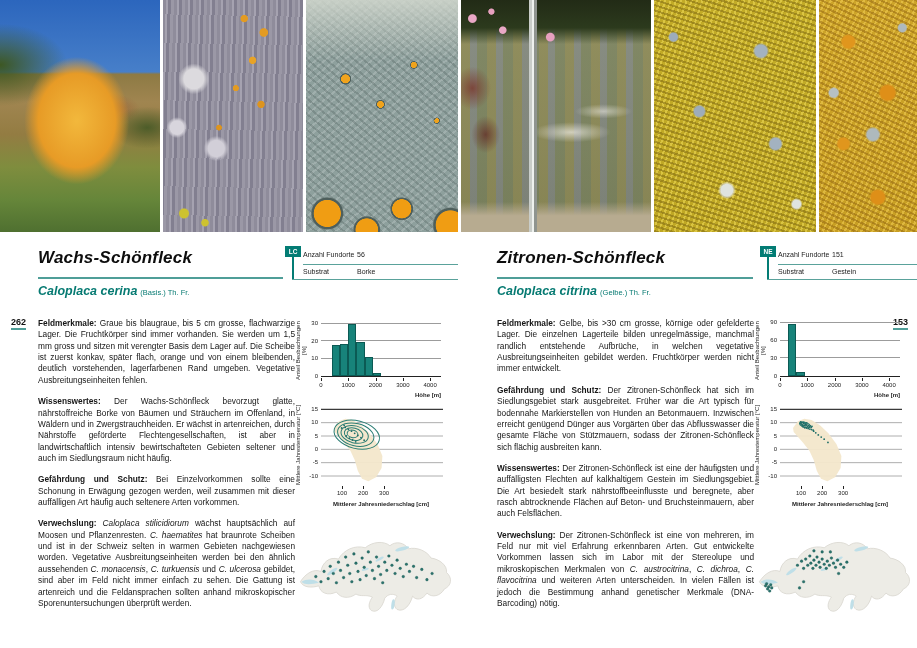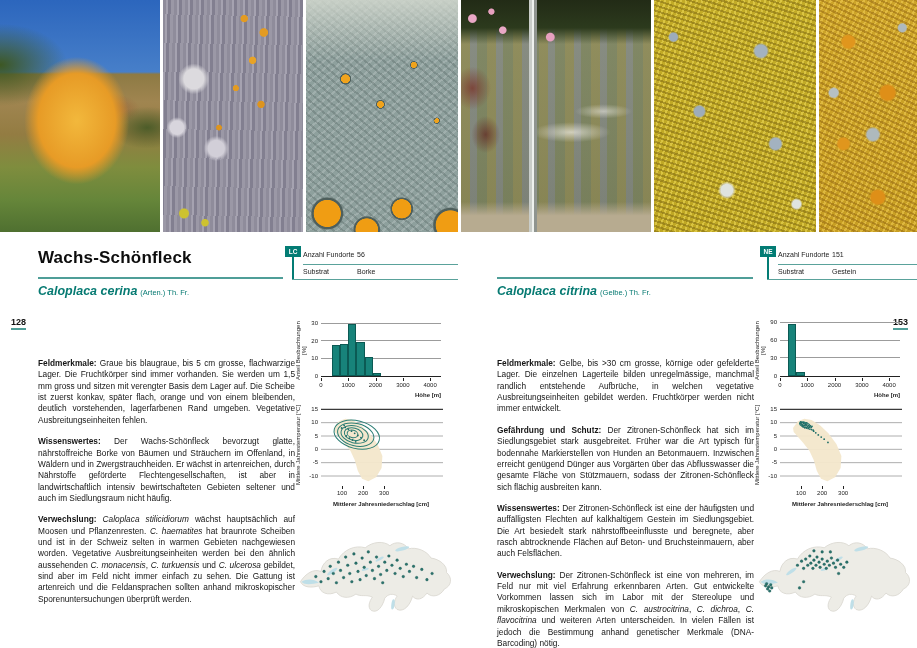--- a/index.html
+++ b/index.html
@@ -70,40 +70,40 @@
     radial-gradient(circle 13px at 60% 85%, #de8f18 0 50%, transparent 66%),
     radial-gradient(circle 12px at 55% 58%, #aeb9bd 0 48%, transparent 66%),
     radial-gradient(circle 9px at 15% 40%, #b6c0c4 0 48%, transparent 66%),
     radial-gradient(circle 8px at 85% 12%, #aeb9bd 0 48%, transparent 66%),
     repeating-linear-gradient(25deg, rgba(140,95,15,.45) 0 2px, transparent 2px 5px),
     repeating-linear-gradient(115deg, rgba(245,210,90,.5) 0 2px, transparent 2px 5px),
     linear-gradient(#cda429,#c79e23);}
   
   .page{position:absolute;top:0;width:458px;height:648px;}
   .page-left{left:0;} .page-right{left:459px;}
-  .title{position:absolute;left:38px;top:248px;font-size:17px;font-weight:bold;color:#0d0d0d;letter-spacing:.2px;}
+  .title{position:absolute;left:38px;top:248px;font-size:17px;font-weight:bold;color:#0d0d0d;letter-spacing:.2px;font-style:italic;}
   .title-rule{position:absolute;left:38px;top:277px;height:1.5px;background:#4f9e98;}
   .page-left .title-rule{width:245px;} .page-right .title-rule{width:256px;}
   .species{position:absolute;left:38px;top:284px;color:#067a72;font-size:12.5px;font-style:italic;font-weight:bold;}
   .authority{font-size:7.5px;font-style:normal;font-weight:normal;margin-left:3px;}
   .infobox{position:absolute;top:246px;height:36px;}
   .page-left .infobox{left:285px;width:173px;}
   .page-right .infobox{left:301px;width:157px;}
   .badge{position:absolute;left:0;top:0;width:16px;height:11px;background:#037c74;color:#fff;
          font-size:6.5px;font-weight:bold;text-align:center;line-height:11px;}
   .vline{position:absolute;left:7px;top:10px;width:1.5px;height:24px;background:#037c74;}
   .irow{position:absolute;left:18px;right:0;font-size:7px;color:#1c1c1c;}
   .r1{top:5px}.r2{top:22px}
   .ivalue{position:absolute;left:54px;font-weight:bold;font-weight:normal;}
   .irule{position:absolute;height:1px;background:#5aa29b;}
   .ru1{left:18px;right:0;top:18px;}
   .ru2{left:7px;right:0;top:33px;height:1.4px;}
   .pagenum{position:absolute;top:317px;font-size:9px;font-weight:bold;border-bottom:2px solid #4f9e98;padding-bottom:1px;}
   .page-left .pagenum{left:11px;} .page-right .pagenum{left:434px;}
-  .bodytext{position:absolute;left:38px;top:318px;width:257px;margin-top:40px;}
+  .bodytext{position:absolute;left:38px;top:318px;width:257px;}
   .bodytext p{margin:0 0 10px;font-size:8.3px;line-height:1.37;text-align:justify;color:#161616;}
   .bodytext b{font-weight:bold;}
   
   .chart{position:absolute;left:293px;width:165px;}
   .elev{top:316px;height:88px;}
   .climate{top:402px;height:116px;}
   .mapbox{top:520px;height:110px;}
   .vlab{position:absolute;left:2px;top:2px;height:66px;width:9px;writing-mode:vertical-rl;
         transform:rotate(180deg);font-size:6px;color:#222;text-align:center;}
   .plot{position:absolute;left:28px;top:4px;width:120px;height:56px;border-bottom:1.2px solid #222;}
@@ -122,33 +122,34 @@
   <div class="photo ph1"></div>
   <div class="photo ph2"></div>
   <div class="photo ph3"></div>
   <div class="photo ph4"></div>
   <div class="photo ph5"></div>
   <div class="photo ph6"></div>
 
   <div class="page page-left">
       <div class="title">Wachs-Schönfleck</div>
       <div class="title-rule"></div>
-      <div class="species">Caloplaca cerina<span class="authority">(Arten.) Th. Fr.</span></div>
+      <div class="species">Caloplaca cerina<span class="authority">(Basis.) Th. Fr.</span></div>
       <div class="infobox">
         <div class="badge">LC</div>
         <div class="vline"></div>
         <div class="irow r1"><span>Anzahl Fundorte</span><span class="ivalue">56</span></div>
         <div class="irule ru1"></div>
         <div class="irow r2"><span>Substrat</span><span class="ivalue">Borke</span></div>
         <div class="irule ru2"></div>
       </div>
-      <div class="pagenum">128</div>
+      <div class="pagenum">262</div>
       <div class="bodytext">
         <p><b>Feldmerkmale:</b> Graue bis blaugraue, bis 5 cm grosse, flachwarzige Lager. Die Fruchtkörper sind immer vorhanden. Sie werden um 1,5 mm gross und sitzen mit verengter Basis dem Lager auf. Die Scheibe ist zuerst konkav, später flach, orange und von einem bleibenden, deutlich vorstehenden, lagerfarbenen Rand umgeben. Vegetative Ausbreitungseinheiten fehlen.</p>
         <p><b>Wissenswertes:</b> Der Wachs-Schönfleck bevorzugt glatte, nährstoffreiche Borke von Bäumen und Sträuchern im Offenland, in Wäldern und in Zwergstrauchheiden. Er wächst in artenreichen, durch Nährstoffe geförderte Flechtengesellschaften, ist aber in landwirtschaftlich intensiv bewirtschafteten Gebieten seltener und auch im Siedlungsraum nicht häufig.</p>
+        <p><b>Gefährdung und Schutz:</b> Bei Einzelvorkommen sollte eine Schonung in Erwägung gezogen werden, weil zusammen mit dieser auffälligen Art häufig auch seltenere Arten vorkommen.</p>
         <p><b>Verwechslung:</b> <i>Caloplaca stilicidiorum</i> wächst hauptsächlich auf Moosen und Pflanzenresten. <i>C. haematites</i> hat braunrote Scheiben und ist in der Schweiz selten in warmen Gebieten nachgewiesen worden. Vegetative Ausbreitungseinheiten werden bei den ähnlich aussehenden <i>C. monacensis</i>, <i>C. turkuensis</i> und <i>C. ulcerosa</i> gebildet, sind aber im Feld nicht immer einfach zu sehen. Die Gattung ist artenreich und die Feldansprachen sollten anhand mikroskopischer Sporenuntersuchungen überprüft werden.</p>
       </div>
       <div class="chart elev">
         <div class="vlab">Anteil Beobachtungen [%]</div>
         <div class="plot">
           <div class="grid" style="bottom: 17.5px;"></div>
           <div class="grid" style="bottom: 35px;"></div>
           <div class="grid" style="bottom: 52.5px;"></div>
           <div class="bar" style="left: 10.9091px; width: 8.18182px; height: 31.5px;"></div>
           <div class="bar" style="left: 19.0909px; width: 8.18182px; height: 32.375px;"></div>
@@ -266,20 +267,21 @@
           <circle cx="113" cy="50" r="1.3" fill="#2b746d" stroke="#0f4f4a" stroke-width="0.3"></circle>
           <circle cx="117" cy="45" r="1.3" fill="#2b746d" stroke="#0f4f4a" stroke-width="0.3"></circle>
           <circle cx="120" cy="56" r="1.3" fill="#2b746d" stroke="#0f4f4a" stroke-width="0.3"></circle>
           <circle cx="125" cy="48" r="1.3" fill="#2b746d" stroke="#0f4f4a" stroke-width="0.3"></circle>
           <circle cx="130" cy="58" r="1.3" fill="#2b746d" stroke="#0f4f4a" stroke-width="0.3"></circle>
           <circle cx="135" cy="52" r="1.3" fill="#2b746d" stroke="#0f4f4a" stroke-width="0.3"></circle>
         </svg>
       </div>
     </div>
   <div class="page page-right">
+      <div class="title">Zitronen-Schönfleck</div>
       <div class="title-rule"></div>
       <div class="species">Caloplaca citrina<span class="authority">(Gelbe.) Th. Fr.</span></div>
       <div class="infobox">
         <div class="badge">NE</div>
         <div class="vline"></div>
         <div class="irow r1"><span>Anzahl Fundorte</span><span class="ivalue">151</span></div>
         <div class="irule ru1"></div>
         <div class="irow r2"><span>Substrat</span><span class="ivalue">Gestein</span></div>
         <div class="irule ru2"></div>
       </div>

